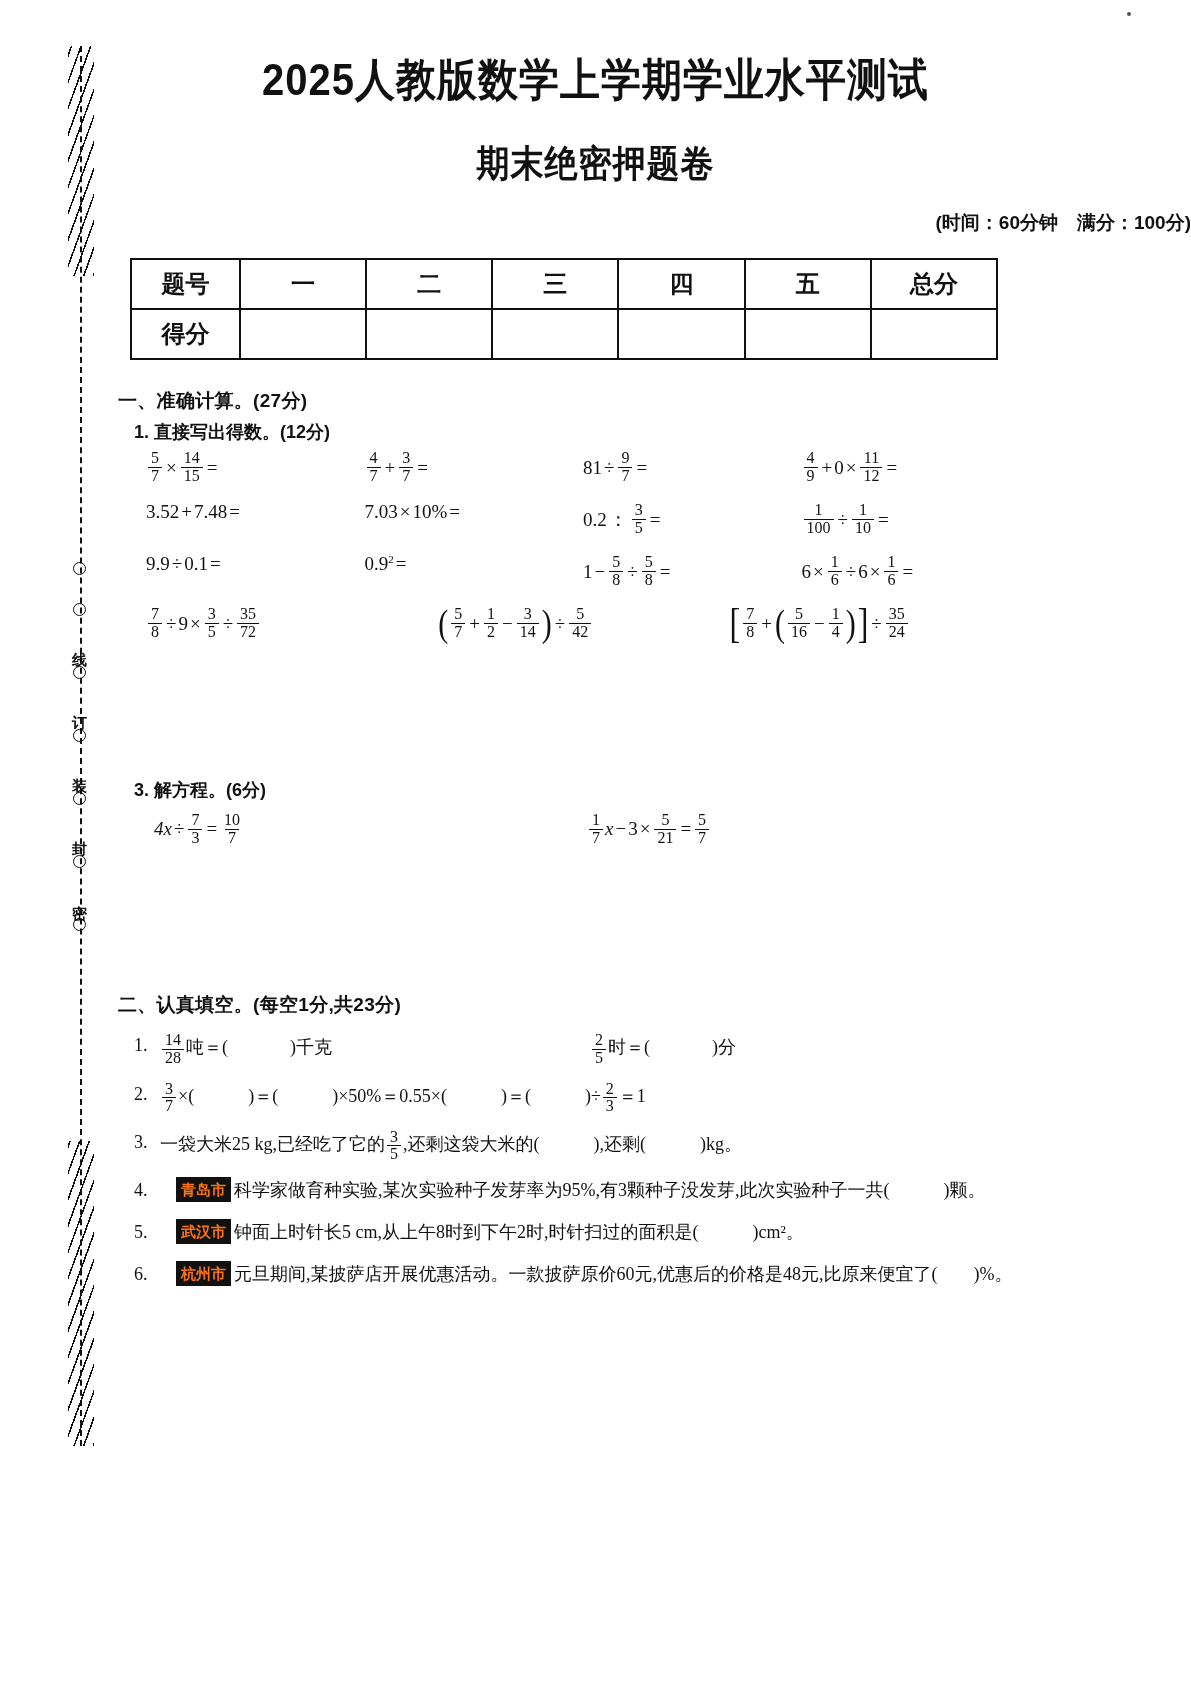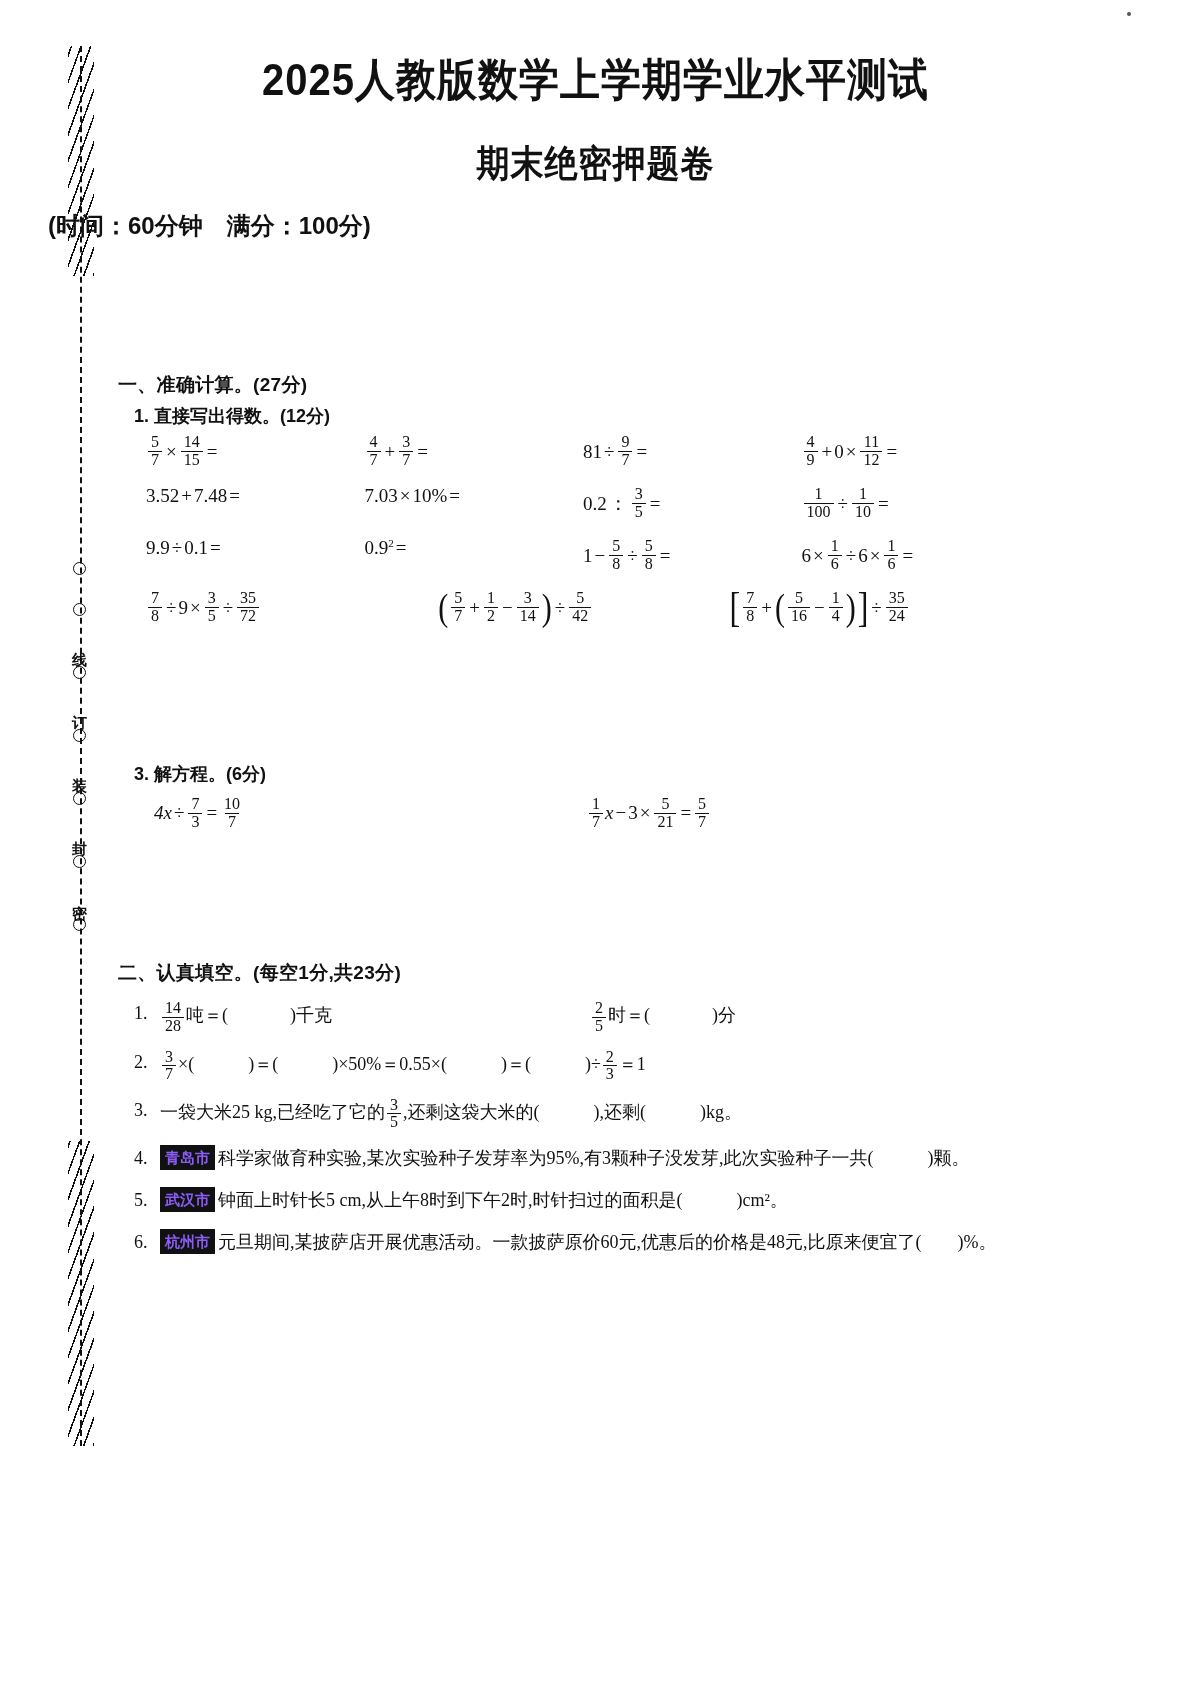--- a/index.html
+++ b/index.html
@@ -49,43 +49,43 @@
     font-weight:700;font-size:40px;letter-spacing:1px;
     transform:scaleY(1.12);
   }
   .title-sub{
     position:absolute;left:0;right:0;top:142px;text-align:center;
     font-family:"Liberation Sans","DejaVu Sans",sans-serif;
     font-weight:700;font-size:33px;letter-spacing:1px;
     transform:scaleY(1.12);
   }
   .title-info{
-    position:absolute;left:0;right:0;top:210px;text-align:left;
-    font-family:"Liberation Sans","DejaVu Sans",sans-serif;
-    font-weight:700;font-size:24px;margin-left:48px;
+    position:absolute;left:0;right:0;top:210px;text-align:right;
+    font-family:"Liberation Sans","DejaVu Sans",sans-serif;
+    font-weight:700;font-size:19px;margin-left:48px;
   }
 
   
   .score-table{
     position:absolute;left:130px;top:258px;width:868px;
     border-collapse:collapse;
   }
   .score-table td{
     border:2px solid #111;height:46px;text-align:center;
     font-family:"Liberation Sans","DejaVu Sans",sans-serif;
     font-weight:700;font-size:24px;
   }
   .score-table td.lbl{width:108px;}
   .score-table td.num{width:126px;}
 
   
   .content{position:absolute;left:118px;top:372px;width:902px;}
   .sec-head{
     font-family:"Liberation Sans","DejaVu Sans",sans-serif;
-    font-weight:700;font-size:19px;margin:0 0 6px 0;letter-spacing:.3px;
+    font-weight:700;font-size:19px;margin:16px 0 6px 0;letter-spacing:.3px;
   }
   .sub-head{
     font-family:"Liberation Sans","DejaVu Sans",sans-serif;
     font-weight:700;font-size:18px;margin:4px 0 2px 16px;
   }
   .q-row{
     display:flex;margin:6px 0 2px 28px;align-items:flex-start;
     min-height:46px;
   }
   .q-cell{
@@ -110,23 +110,23 @@
 
   .blank-item{
     display:flex;margin:14px 0 0 16px;font-size:18px;align-items:flex-start;
     line-height:1.55;
   }
   .bi-num{width:26px;flex:0 0 26px;}
   .bi-body{flex:1;display:block;}
   .inline{display:inline-flex;align-items:center;vertical-align:middle;}
   .gap{display:inline-block;width:62px;}
   .badge{
-    display:inline-block;background:#111;color:#8b5cf6;
-    font-family:"Liberation Sans","DejaVu Sans",sans-serif;
-    font-weight:700;font-size:15px;padding:1px 5px;margin:0 3px 0 0;
+    display:inline-block;background:#111;color:#f97316;
+    font-family:"Liberation Sans","DejaVu Sans",sans-serif;
+    font-weight:700;font-size:15px;padding:1px 5px;margin:0 3px 0 16px;
     vertical-align:1px;letter-spacing:0px;
   }
   .cols2{display:flex;}
   .cols2 > div{width:50%;}
   .spacer-tall{height:120px;}
   .spacer-mid{height:96px;}
   .corner-dot{
     position:absolute;right:60px;top:12px;width:4px;height:4px;
     background:#555;border-radius:50%;
   }
@@ -158,20 +158,42 @@
       <div class="seal-dot"></div>
       <div class="seal-item">密</div>
       <div class="seal-dot"></div>
     </div>
   </div>
 
   <div class="title-main">2025人教版数学上学期学业水平测试</div>
   <div class="title-sub">期末绝密押题卷</div>
   <div class="title-info">(时间：60分钟　满分：100分)</div>
 
+  <table class="score-table">
+    <tbody>
+      <tr>
+        <td class="lbl">题号</td>
+        <td class="num">一</td>
+        <td class="num">二</td>
+        <td class="num">三</td>
+        <td class="num">四</td>
+        <td class="num">五</td>
+        <td class="num">总分</td>
+      </tr>
+      <tr>
+        <td class="lbl">得分</td>
+        <td class="num"></td>
+        <td class="num"></td>
+        <td class="num"></td>
+        <td class="num"></td>
+        <td class="num"></td>
+        <td class="num"></td>
+      </tr>
+    </tbody>
+  </table>
 
   <div class="content">
 
     <div class="sec-head">一、准确计算。(27分)</div>
     <div class="sub-head">1. 直接写出得数。(12分)</div>
 
     <div class="q-row">
       <div class="q-cell">
           <span class="expr">
             <span class="frac">

